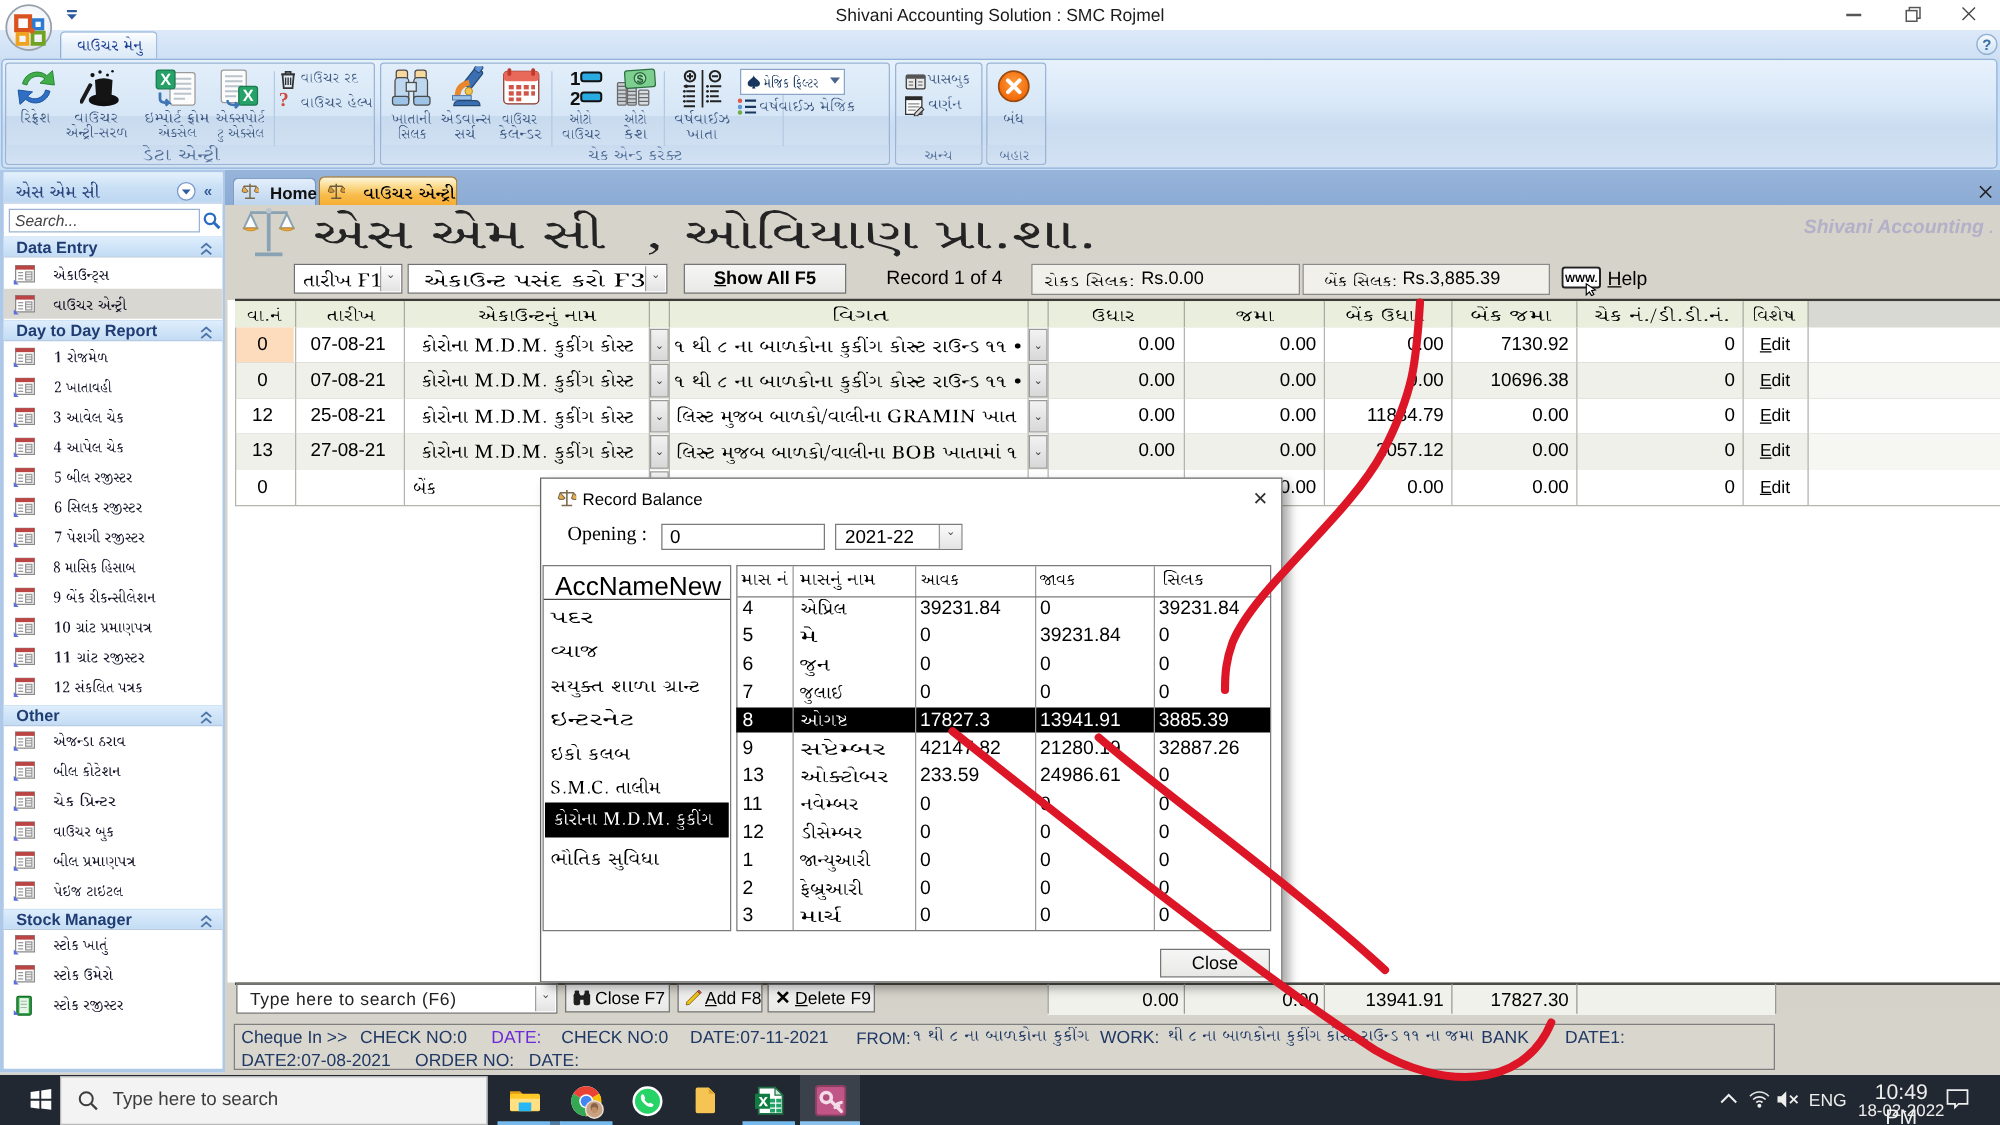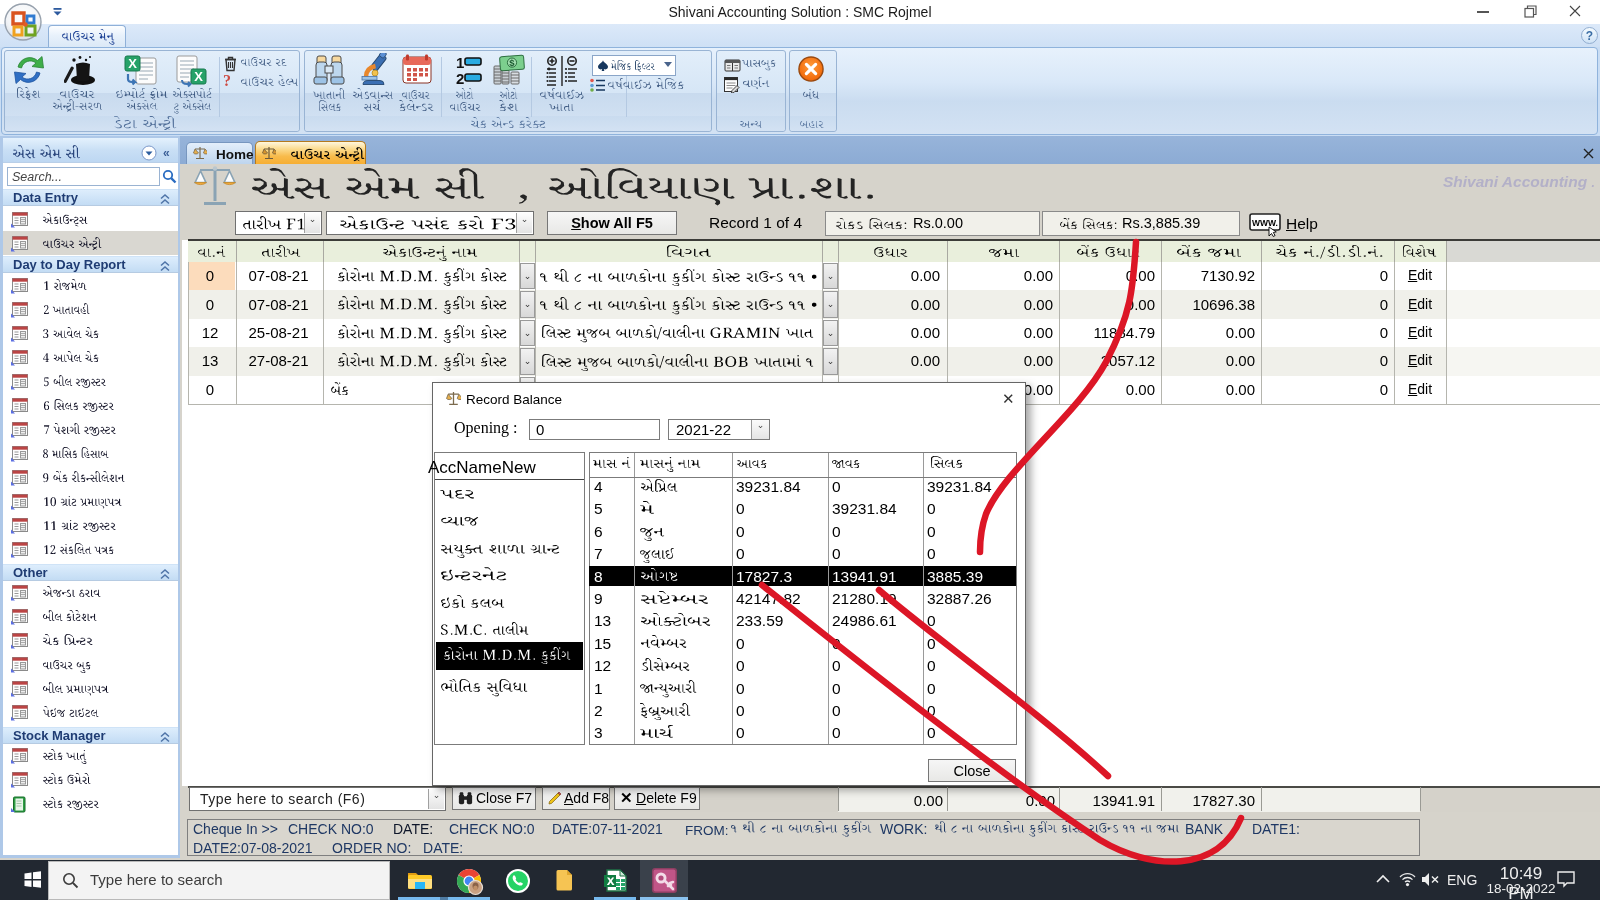--- a/index.html
+++ b/index.html
@@ -684,21 +684,21 @@
     <path d="M10 2 l2 2 1 -1 -2 -2 Z" fill="#d95f52" stroke="#8a3a32" stroke-width="0.7"></path>
   </svg>
 <div class="abs" style="left:564px;top:790px;font-size:14px"><u>A</u>dd F8</div>
 <div class="btn" style="left:614px;top:787px;width:86px;height:23px"></div>
 <div class="abs" style="left:620px;top:789px;font-size:15px;font-weight:bold">✕</div>
 <div class="abs" style="left:636px;top:790px;font-size:14px"><u>D</u>elete F9</div>
 
 <div class="abs" id="cheque"></div>
 <div class="abs" style="left:193px;top:821px;font-size:14px;color:#1f3864;z-index:2">Cheque In &gt;&gt;</div>
 <div class="abs" style="left:288px;top:821px;font-size:14px;color:#1f3864;z-index:2">CHECK NO:0</div>
-<div class="abs" style="left:393px;top:821px;font-size:14px;color:#0f172a;z-index:2">DATE:</div>
+<div class="abs" style="left:393px;top:821px;font-size:14px;color:#6d28d9;z-index:2">DATE:</div>
 <div class="abs" style="left:449px;top:821px;font-size:14px;color:#1f3864;z-index:2">CHECK NO:0</div>
 <div class="abs" style="left:552px;top:821px;font-size:14px;color:#1f3864;z-index:2">DATE:07-11-2021</div>
 <div class="abs" style="left:685px;top:823px;font-size:13.5px;color:#1f3864;z-index:2">FROM:</div>
 <div class="abs" style="left:880px;top:821px;font-size:14px;color:#1f3864;z-index:2">WORK:</div>
 <div class="abs" style="left:1185px;top:821px;font-size:14px;color:#1f3864;z-index:2">BANK</div>
 <div class="abs" style="left:1252px;top:821px;font-size:14px;color:#1f3864;z-index:2">DATE1:</div>
 <div class="abs" style="left:193px;top:839.5px;font-size:14px;color:#1f3864;z-index:2">DATE2:07-08-2021&nbsp;&nbsp;&nbsp;&nbsp; ORDER NO:&nbsp;&nbsp; DATE:</div>
 
 <div class="abs" id="dialog"></div>
 <svg class="abs" style="left:446px;top:391px;z-index:41" width="15" height="15" viewBox="0 0 14 14">
@@ -707,21 +707,21 @@
   </svg>
 <div class="abs" style="left:466px;top:392px;font-size:13.5px;z-index:41">Record Balance</div>
 <div class="abs" style="left:1002px;top:390px;font-size:15px;color:#333;z-index:41">✕</div>
 <div class="abs" style="left:454px;top:419px;font-size:16px;font-family:'Liberation Serif',serif;z-index:41">Opening :</div>
 <div class="dlgbox" style="left:529px;top:419px;width:131px;height:21px;z-index:41"></div>
 <div class="abs" style="left:536px;top:421px;font-size:15px;z-index:42">0</div>
 <div class="dlgbox" style="left:668px;top:419px;width:102px;height:21px;z-index:41"></div>
 <div class="abs" style="left:676px;top:421px;font-size:15px;z-index:42">2021-22</div>
 <div class="abs" style="left:751px;top:420px;width:18px;height:19px;background:linear-gradient(#fbfbfb,#e4e4e4);border-left:1px solid #999;z-index:42;text-align:center;font-size:9px;color:#444">⌄</div>
 <div class="dlgbox" style="left:434px;top:452px;width:151px;height:293px;z-index:41"></div>
-<div class="abs" style="left:428px;top:458px;font-size:17px;z-index:42">AccNameNew</div>
+<div class="abs" style="left:444px;top:458px;font-size:21px;z-index:42">AccNameNew</div>
 <div class="abs" style="left:435px;top:479px;width:149px;height:1px;background:#444;z-index:42"></div>
 <div class="abs" style="left:436px;top:642px;width:147px;height:28px;background:#000;z-index:42"></div>
 <div class="dlgbox" style="left:589px;top:452px;width:428px;height:293px;z-index:41"></div>
 <div class="abs" style="left:634px;top:453px;width:1px;height:291px;background:#9a9a9a;z-index:43"></div>
 <div class="abs" style="left:732px;top:453px;width:1px;height:291px;background:#9a9a9a;z-index:43"></div>
 <div class="abs" style="left:828px;top:453px;width:1px;height:291px;background:#9a9a9a;z-index:43"></div>
 <div class="abs" style="left:923px;top:453px;width:1px;height:291px;background:#9a9a9a;z-index:43"></div>
 <div class="abs" style="left:590px;top:477px;width:427px;height:1px;background:#7b7b7b;z-index:43"></div>
 <div class="abs" style="left:594px;top:478.0px;font-size:15.5px;color:#000;z-index:44">4</div>
 <div class="abs" style="left:736px;top:478.0px;font-size:15.5px;color:#000;z-index:44">39231.84</div>
@@ -744,21 +744,21 @@
 <div class="abs" style="left:832px;top:567.6px;font-size:15.5px;color:#fff;z-index:44">13941.91</div>
 <div class="abs" style="left:927px;top:567.6px;font-size:15.5px;color:#fff;z-index:44">3885.39</div>
 <div class="abs" style="left:594px;top:590.0px;font-size:15.5px;color:#000;z-index:44">9</div>
 <div class="abs" style="left:736px;top:590.0px;font-size:15.5px;color:#000;z-index:44">42147.82</div>
 <div class="abs" style="left:832px;top:590.0px;font-size:15.5px;color:#000;z-index:44">21280.19</div>
 <div class="abs" style="left:927px;top:590.0px;font-size:15.5px;color:#000;z-index:44">32887.26</div>
 <div class="abs" style="left:594px;top:612.4px;font-size:15.5px;color:#000;z-index:44">13</div>
 <div class="abs" style="left:736px;top:612.4px;font-size:15.5px;color:#000;z-index:44">233.59</div>
 <div class="abs" style="left:832px;top:612.4px;font-size:15.5px;color:#000;z-index:44">24986.61</div>
 <div class="abs" style="left:927px;top:612.4px;font-size:15.5px;color:#000;z-index:44">0</div>
-<div class="abs" style="left:594px;top:634.8px;font-size:15.5px;color:#000;z-index:44">15</div>
+<div class="abs" style="left:594px;top:634.8px;font-size:15.5px;color:#000;z-index:44">11</div>
 <div class="abs" style="left:736px;top:634.8px;font-size:15.5px;color:#000;z-index:44">0</div>
 <div class="abs" style="left:832px;top:634.8px;font-size:15.5px;color:#000;z-index:44">0</div>
 <div class="abs" style="left:927px;top:634.8px;font-size:15.5px;color:#000;z-index:44">0</div>
 <div class="abs" style="left:594px;top:657.2px;font-size:15.5px;color:#000;z-index:44">12</div>
 <div class="abs" style="left:736px;top:657.2px;font-size:15.5px;color:#000;z-index:44">0</div>
 <div class="abs" style="left:832px;top:657.2px;font-size:15.5px;color:#000;z-index:44">0</div>
 <div class="abs" style="left:927px;top:657.2px;font-size:15.5px;color:#000;z-index:44">0</div>
 <div class="abs" style="left:594px;top:679.6px;font-size:15.5px;color:#000;z-index:44">1</div>
 <div class="abs" style="left:736px;top:679.6px;font-size:15.5px;color:#000;z-index:44">0</div>
 <div class="abs" style="left:832px;top:679.6px;font-size:15.5px;color:#000;z-index:44">0</div>

